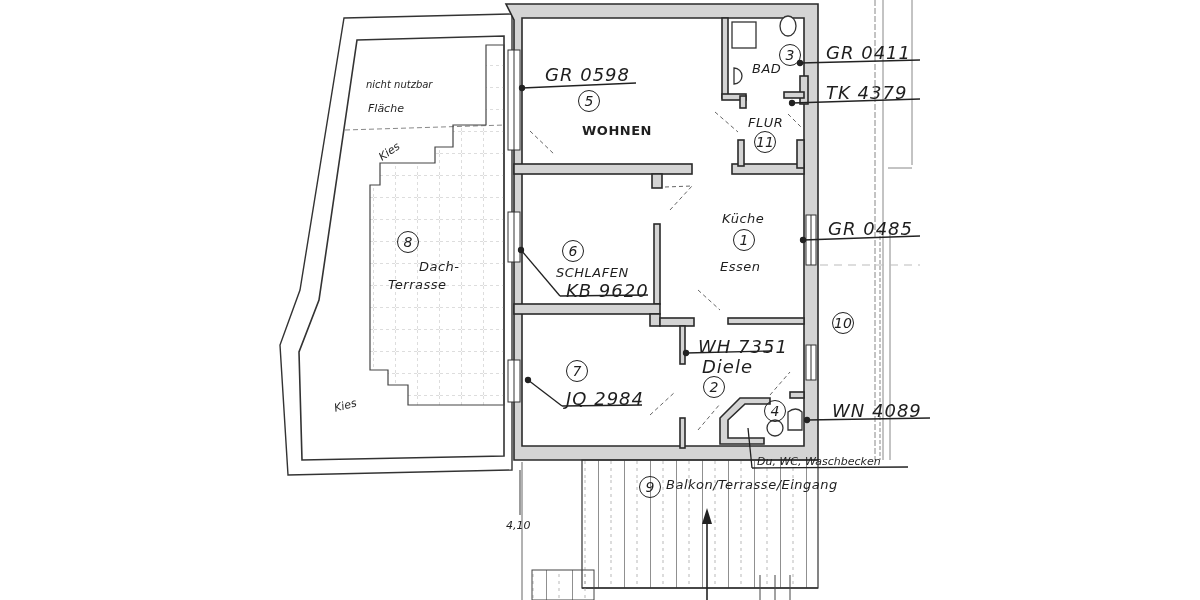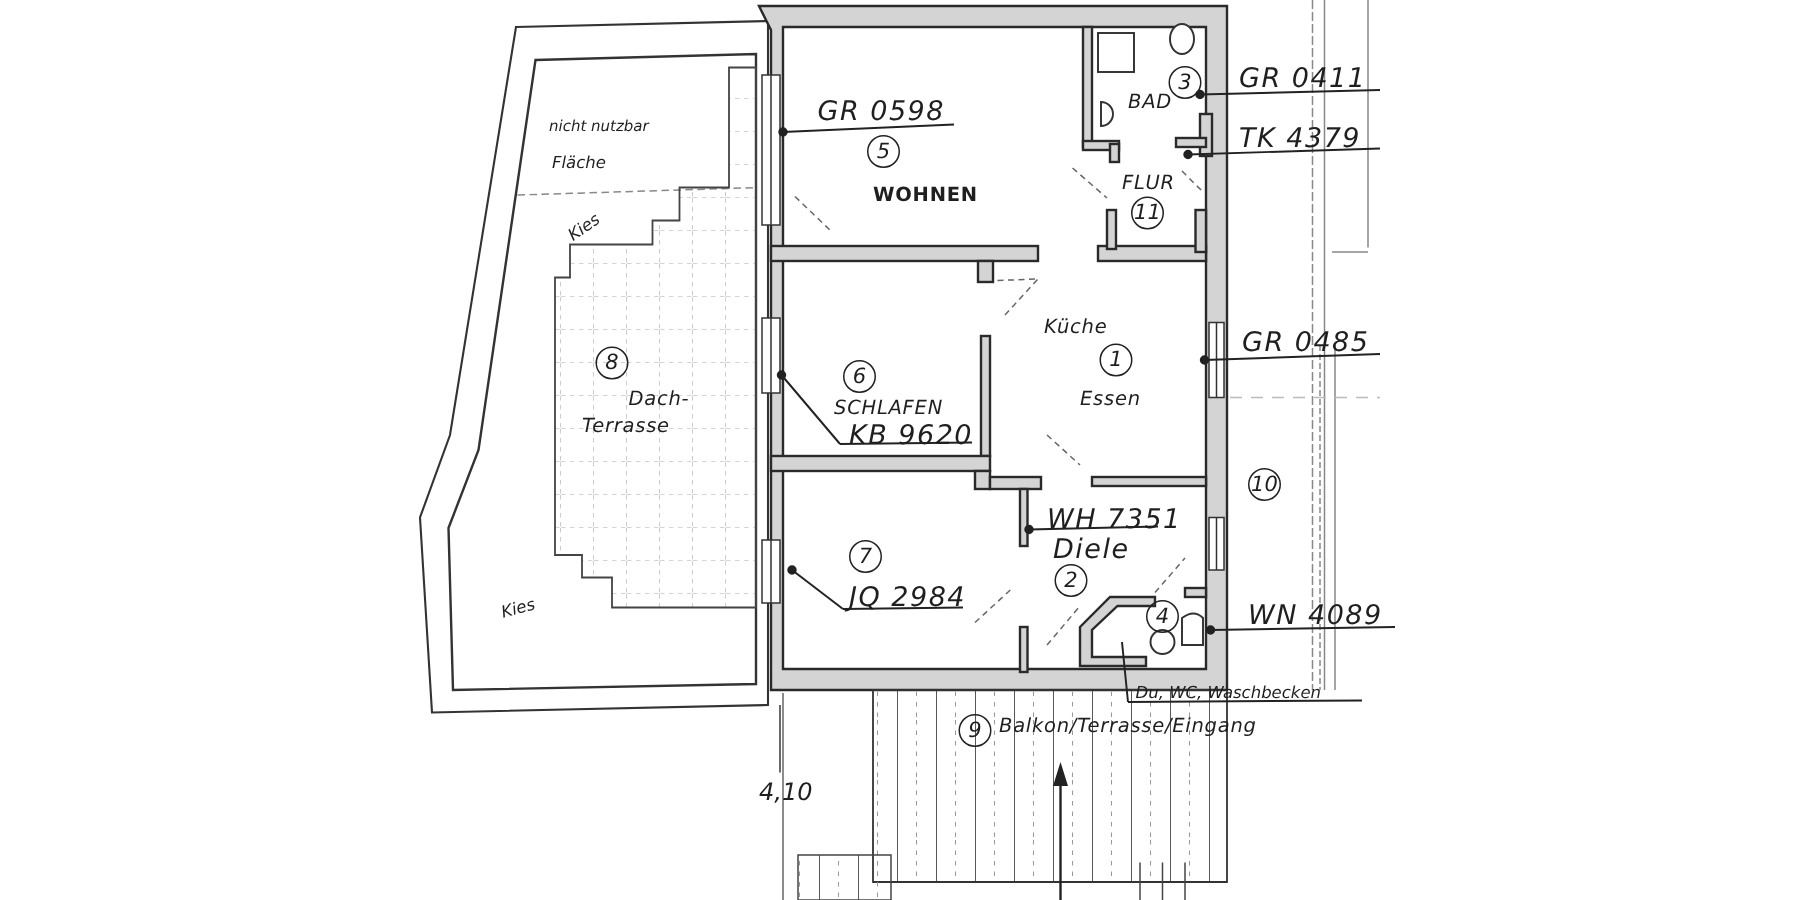--- a/index.html
+++ b/index.html
@@ -147,21 +147,21 @@
 <div class="lbl mid" style="left:582px;top:124px;font-style:normal;font-weight:bold;">WOHNEN</div>
 
 <div class="circ" style="left:779px;top:44px;">3</div>
 <div class="lbl mid" style="left:752px;top:62px;text-align:center;">BAD</div>
 <div class="lbl big" style="left:826px;top:44px;">GR 0411</div>
 <div class="lbl big" style="left:826px;top:84px;">TK 4379</div>
 
 <div class="lbl mid" style="left:748px;top:116px;">FLUR</div>
 <div class="circ" style="left:754px;top:131px;">11</div>
 
-<div class="lbl mid" style="left:696px;top:212px;">Küche</div>
+<div class="lbl mid" style="left:722px;top:212px;">Küche</div>
 <div class="circ" style="left:733px;top:229px;">1</div>
 <div class="lbl mid" style="left:720px;top:260px;">Essen</div>
 <div class="lbl big" style="left:828px;top:220px;">GR 0485</div>
 
 <div class="circ" style="left:562px;top:240px;">6</div>
 <div class="lbl mid" style="left:556px;top:266px;">SCHLAFEN</div>
 <div class="lbl big" style="left:566px;top:282px;">KB 9620</div>
 
 <div class="circ" style="left:566px;top:360px;">7</div>
 <div class="lbl big" style="left:566px;top:390px;">JQ 2984</div>
@@ -181,14 +181,14 @@
 
 <div class="lbl sm" style="left:368px;top:67px;margin-top:36px;">Fläche</div>
 <div class="lbl sm" style="left:366px;top:80px;font-size:10px;">nicht nutzbar</div>
 <div class="lbl sm" style="left:378px;top:146px;transform:rotate(-35deg);">Kies</div>
 <div class="lbl sm" style="left:334px;top:400px;transform:rotate(-15deg);">Kies</div>
 
 <div class="circ" style="left:397px;top:231px;">8</div>
 <div class="lbl mid" style="left:396px;top:260px;margin-left:23px;">Dach-</div>
 <div class="lbl mid" style="left:388px;top:278px;">Terrasse</div>
 
-<div class="lbl sm" style="left:506px;top:520px;font-size:16px;">4,10</div>
+<div class="lbl sm" style="left:506px;top:520px;font-size:11px;">4,10</div>
 </div>
 
 </body></html>

